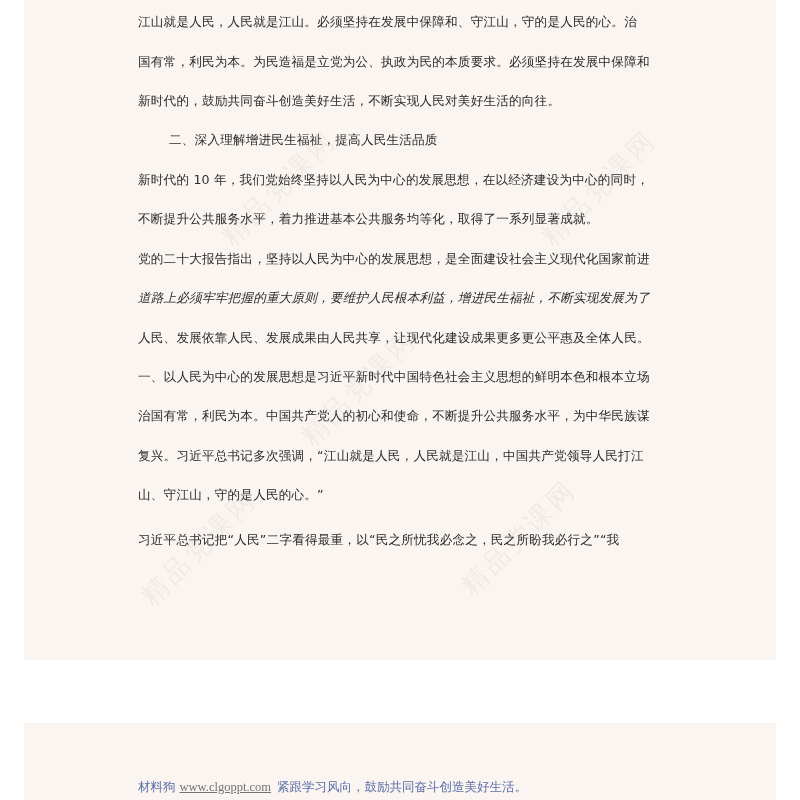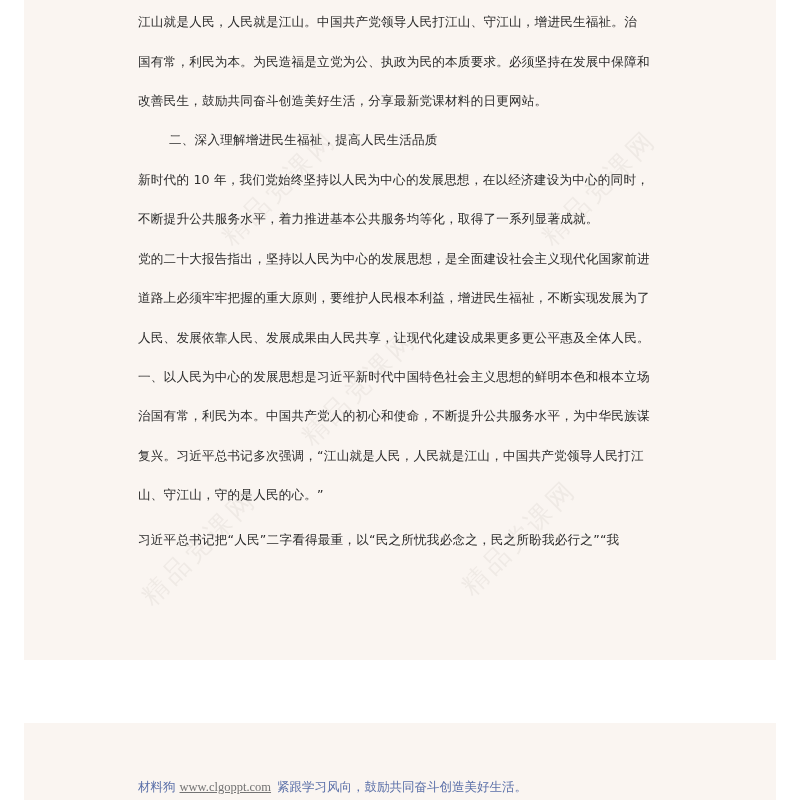--- a/index.html
+++ b/index.html
@@ -17,28 +17,28 @@
 <body>
 
 <div class="panel panel-main">
   <div class="watermark" style="left:180px; top:170px;">精品党课网</div>
   <div class="watermark" style="left:500px; top:170px;">精品党课网</div>
   <div class="watermark" style="left:260px; top:370px;">精品党课网</div>
   <div class="watermark" style="left:100px; top:530px;">精品党课网</div>
   <div class="watermark" style="left:420px; top:520px;">精品党课网</div>
 
   <div class="text-block">
-    <div class="line" style="top:12px;">江山就是人民，人民就是江山。中国共产党领导人民打江山、守江山，增进民生福祉。治</div>
+    <div class="line" style="top:12px;">江山就是人民，人民就是江山。必须坚持在发展中保障和、守江山，守的是人民的心。治</div>
     <div class="line" style="top:52px;">国有常，利民为本。为民造福是立党为公、执政为民的本质要求。必须坚持在发展中保障和</div>
-    <div class="line" style="top:91px;">改善民生，鼓励共同奋斗创造美好生活，分享最新党课材料的日更网站。</div>
+    <div class="line" style="top:91px;">新时代的，鼓励共同奋斗创造美好生活，不断实现人民对美好生活的向往。</div>
     <div class="line" style="top:130px;margin-left:31px;">二、深入理解增进民生福祉，提高人民生活品质</div>
     <div class="line" style="top:170px;">新时代的 10 年，我们党始终坚持以人民为中心的发展思想，在以经济建设为中心的同时，</div>
     <div class="line" style="top:209px;">不断提升公共服务水平，着力推进基本公共服务均等化，取得了一系列显著成就。</div>
     <div class="line" style="top:249px;">党的二十大报告指出，坚持以人民为中心的发展思想，是全面建设社会主义现代化国家前进</div>
-    <div class="line" style="top:288px;">道路上必须牢牢把握的重大原则，要维护人民根本利益，增进民生福祉，不断实现发展为了</div>
+    <div class="line" style="top:288px;font-style:italic;">道路上必须牢牢把握的重大原则，要维护人民根本利益，增进民生福祉，不断实现发展为了</div>
     <div class="line" style="top:328px;">人民、发展依靠人民、发展成果由人民共享，让现代化建设成果更多更公平惠及全体人民。</div>
     <div class="line" style="top:367px;">一、以人民为中心的发展思想是习近平新时代中国特色社会主义思想的鲜明本色和根本立场</div>
     <div class="line" style="top:406px;">治国有常，利民为本。中国共产党人的初心和使命，不断提升公共服务水平，为中华民族谋</div>
     <div class="line" style="top:446px;">复兴。习近平总书记多次强调，“江山就是人民，人民就是江山，中国共产党领导人民打江</div>
     <div class="line" style="top:485px;">山、守江山，守的是人民的心。”</div>
     <div class="line" style="top:530px;">习近平总书记把“人民”二字看得最重，以“民之所忧我必念之，民之所盼我必行之”“我</div>
   </div>
 </div>
 
 <div class="panel panel-footer">

